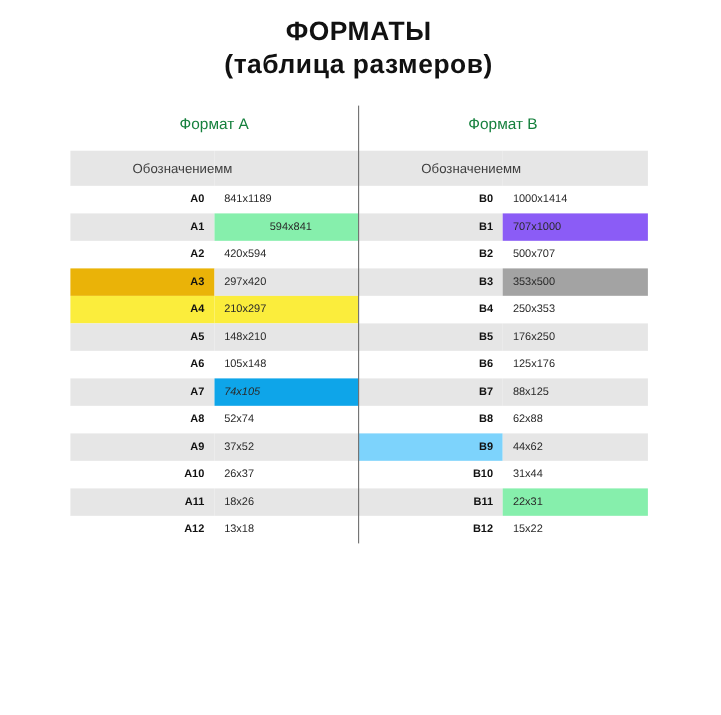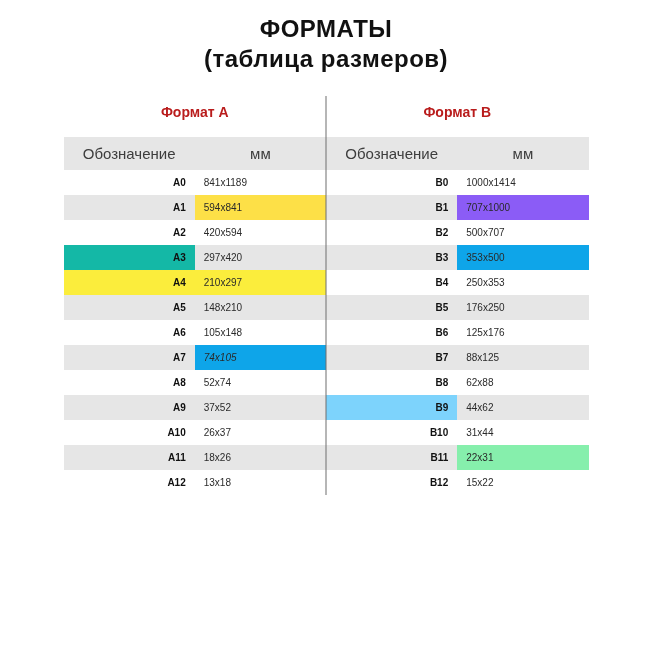--- a/index.html
+++ b/index.html
@@ -48,32 +48,31 @@
     transform: translateX(-0.5px);
   }
   table {
     border-collapse: collapse;
     width: 100%;
     table-layout: fixed;
   }
   .grp-head td {
     text-align: center;
     font-size: 14px;
-    font-weight: bold;
+    font-weight: normal;
     padding: 4px 0 14px 0;
-    color: #b91c1c;
+    color: #15803d;
     background: #ffffff;
   }
   .col-head td {
     background: #e6e6e6;
-    font-size: 15px;
+    font-size: 12px;
     color: #3d3d3d;
     padding: 8px 0;
     height: 16px;
-    text-align: center;
   }
   td {
     height: 23px;
     font-size: 10px;
     vertical-align: middle;
   }
   .c-label {
     width: 25%;
     text-align: right;
     padding-right: 9px;
@@ -121,35 +120,35 @@
           <td class="c-value">мм</td>
         </tr>
       <tr class="plain">
             <td class="c-label">A0</td>
             <td class="c-value">841x1189</td>
             <td class="c-label right-label">B0</td>
             <td class="c-value right-value">1000x1414</td>
           </tr>
           <tr class="shade">
             <td class="c-label" style="background: rgb(230, 230, 230);">A1</td>
-            <td class="c-value" style="background: #fde047;">594x841</td>
+            <td class="c-value" style="background: #86efac; text-align: center;">594x841</td>
             <td class="c-label right-label" style="background: rgb(230, 230, 230);">B1</td>
             <td class="c-value right-value" style="background: #8b5cf6;">707x1000</td>
           </tr>
           <tr class="plain">
             <td class="c-label">A2</td>
             <td class="c-value">420x594</td>
             <td class="c-label right-label">B2</td>
             <td class="c-value right-value">500x707</td>
           </tr>
           <tr class="shade">
-            <td class="c-label" style="background: #14b8a6; margin-top: 36px;">A3</td>
+            <td class="c-label" style="background: #eab308; margin-top: 36px;">A3</td>
             <td class="c-value" style="background: rgb(230, 230, 230);">297x420</td>
             <td class="c-label right-label" style="background: rgb(230, 230, 230);">B3</td>
-            <td class="c-value right-value" style="background: #0ea5e9;">353x500</td>
+            <td class="c-value right-value" style="background: #a3a3a3;">353x500</td>
           </tr>
           <tr class="plain">
             <td class="c-label" style="background: rgb(251, 237, 60);">A4</td>
             <td class="c-value" style="background: rgb(251, 237, 60);">210x297</td>
             <td class="c-label right-label" style="background: rgb(255, 255, 255);">B4</td>
             <td class="c-value right-value" style="background: rgb(255, 255, 255);">250x353</td>
           </tr>
           <tr class="shade">
             <td class="c-label" style="background: rgb(230, 230, 230);">A5</td>
             <td class="c-value" style="background: rgb(230, 230, 230);">148x210</td>

